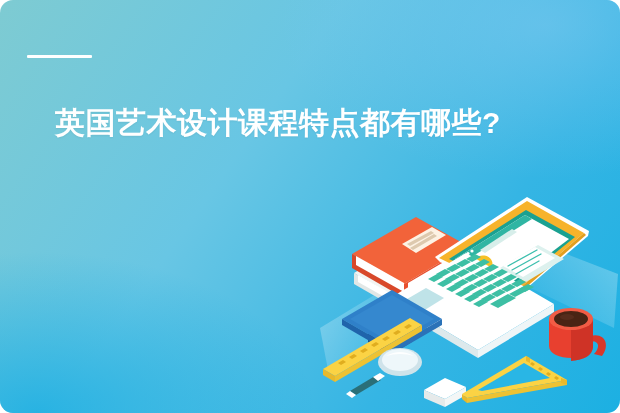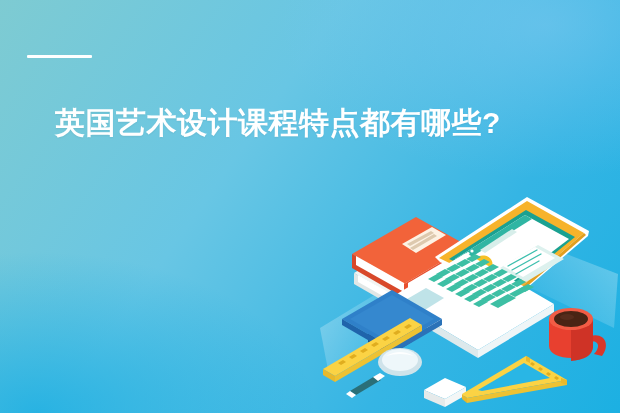--- a/index.html
+++ b/index.html
@@ -10,20 +10,21 @@
   body {
     font-family: "Liberation Sans", "DejaVu Sans", sans-serif;
   }
 
   #banner {
     position: relative;
     width: 620px;
     height: 413px;
     overflow: hidden;
     background: linear-gradient(125deg, #7ecbd2 0%, #68c6e4 38%, #35b5e4 72%, #1cb0e2 100%);
+    border-radius: 13px;
   }
 
   
   #bg-tint-tr {
     position: absolute;
     inset: 0;
     background: radial-gradient(ellipse 70% 60% at 88% 6%, rgba(125,200,240,0.55) 0%, rgba(125,200,240,0) 62%);
     pointer-events: none;
   }
   #bg-tint-bl {

